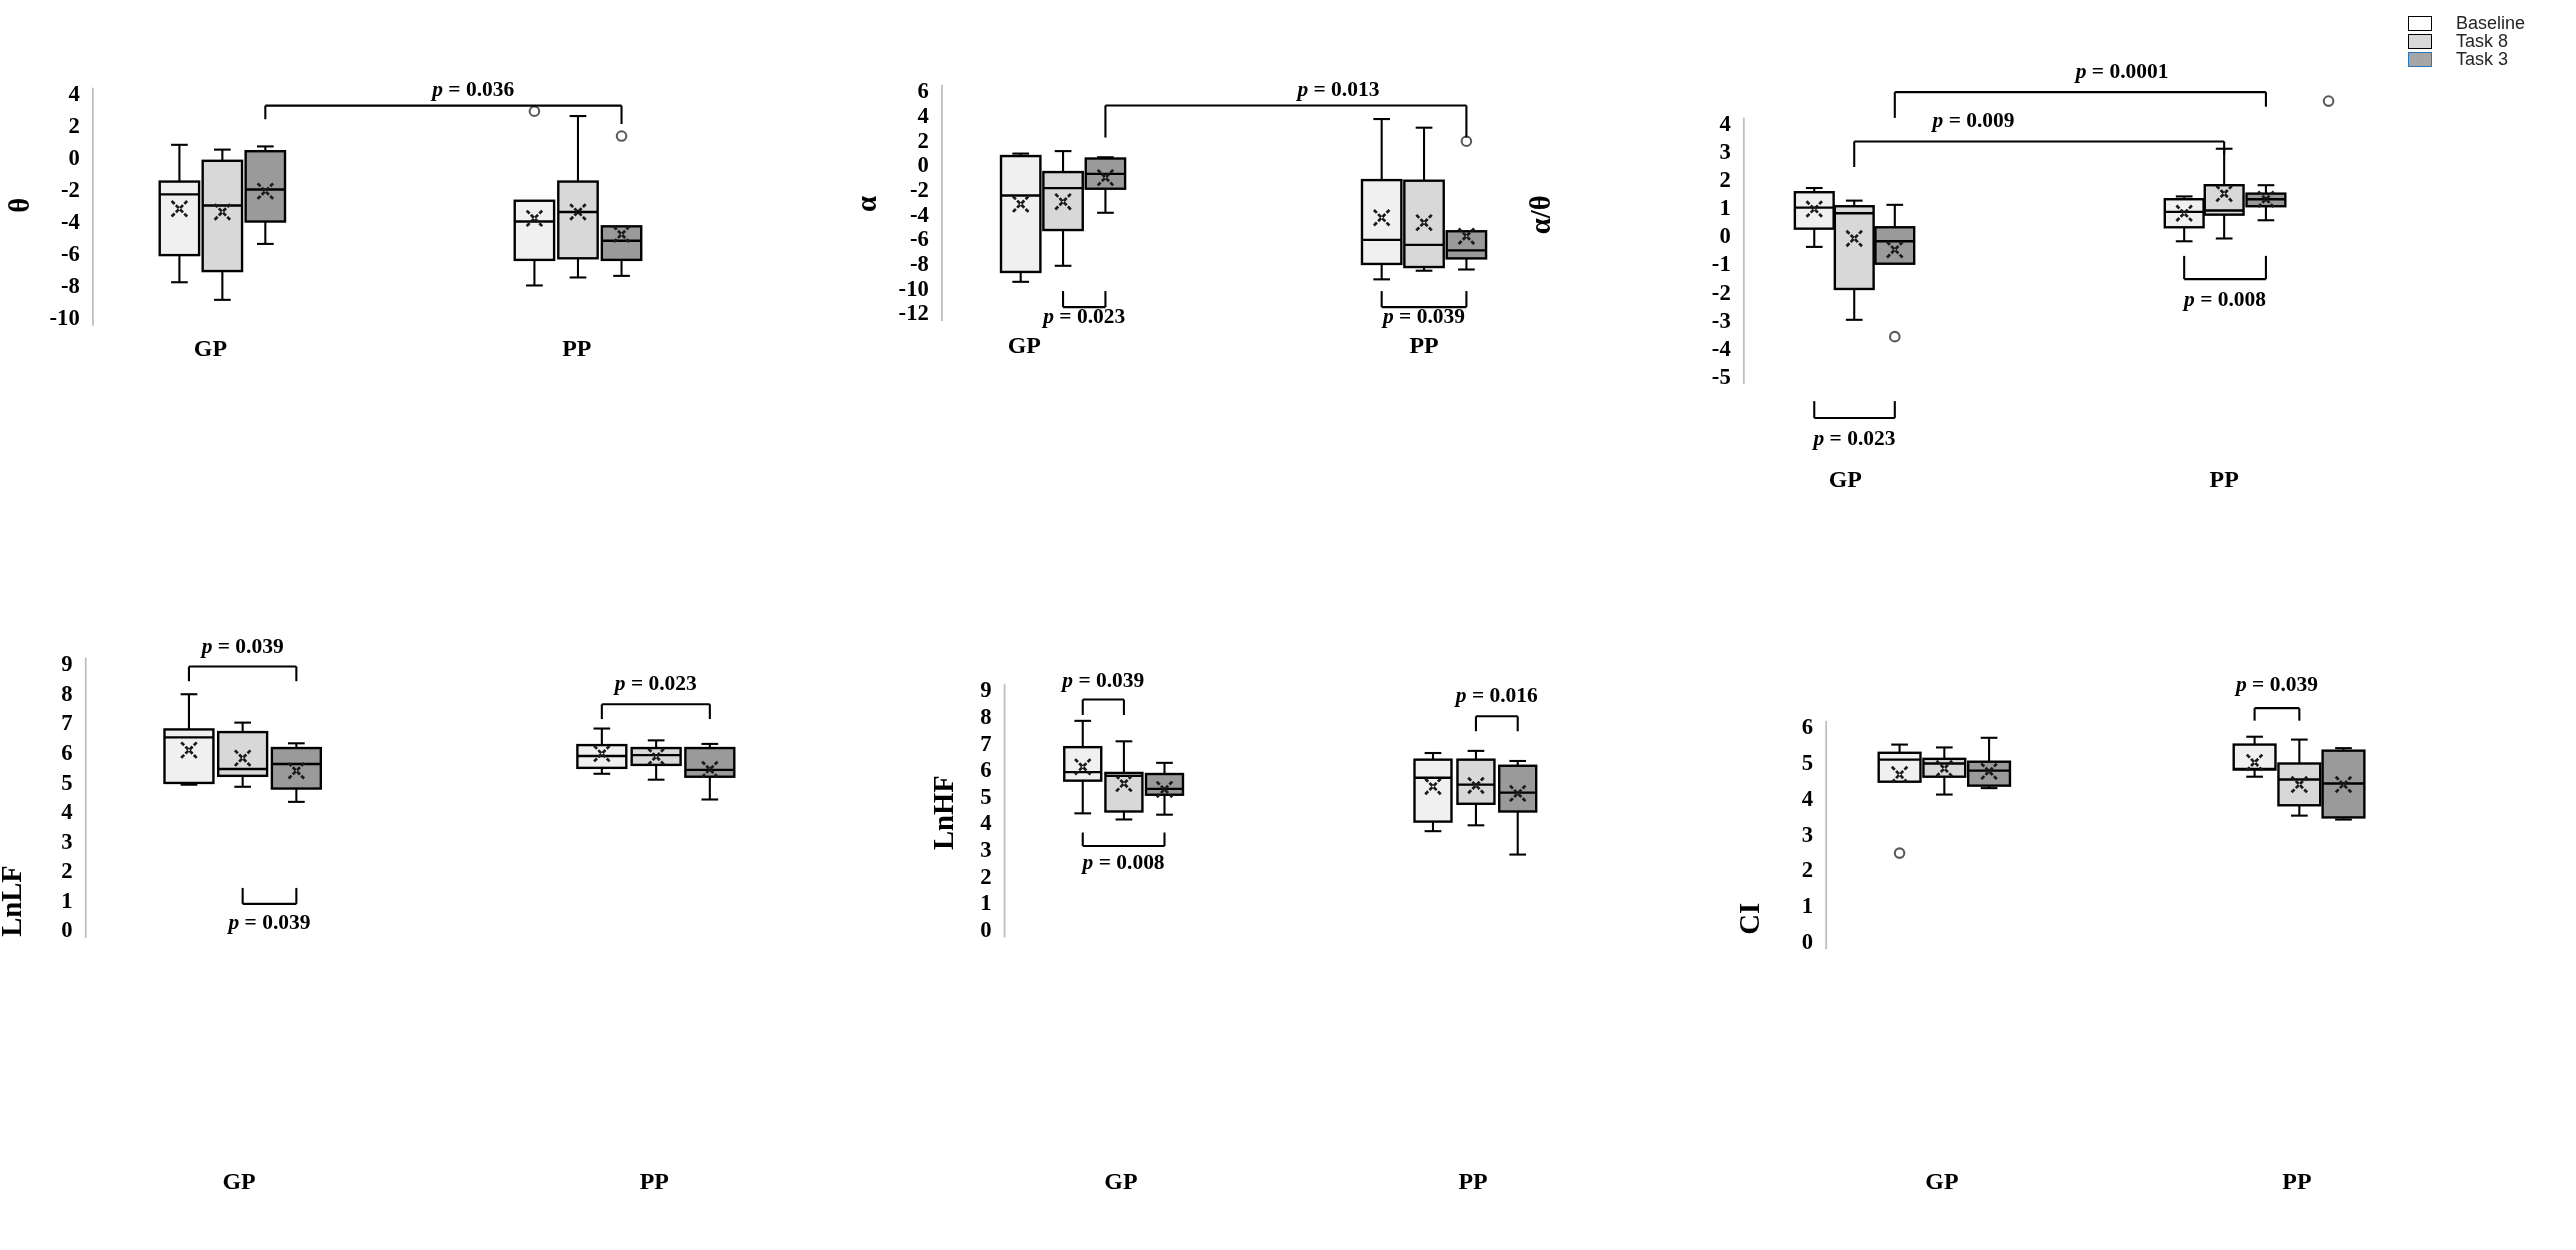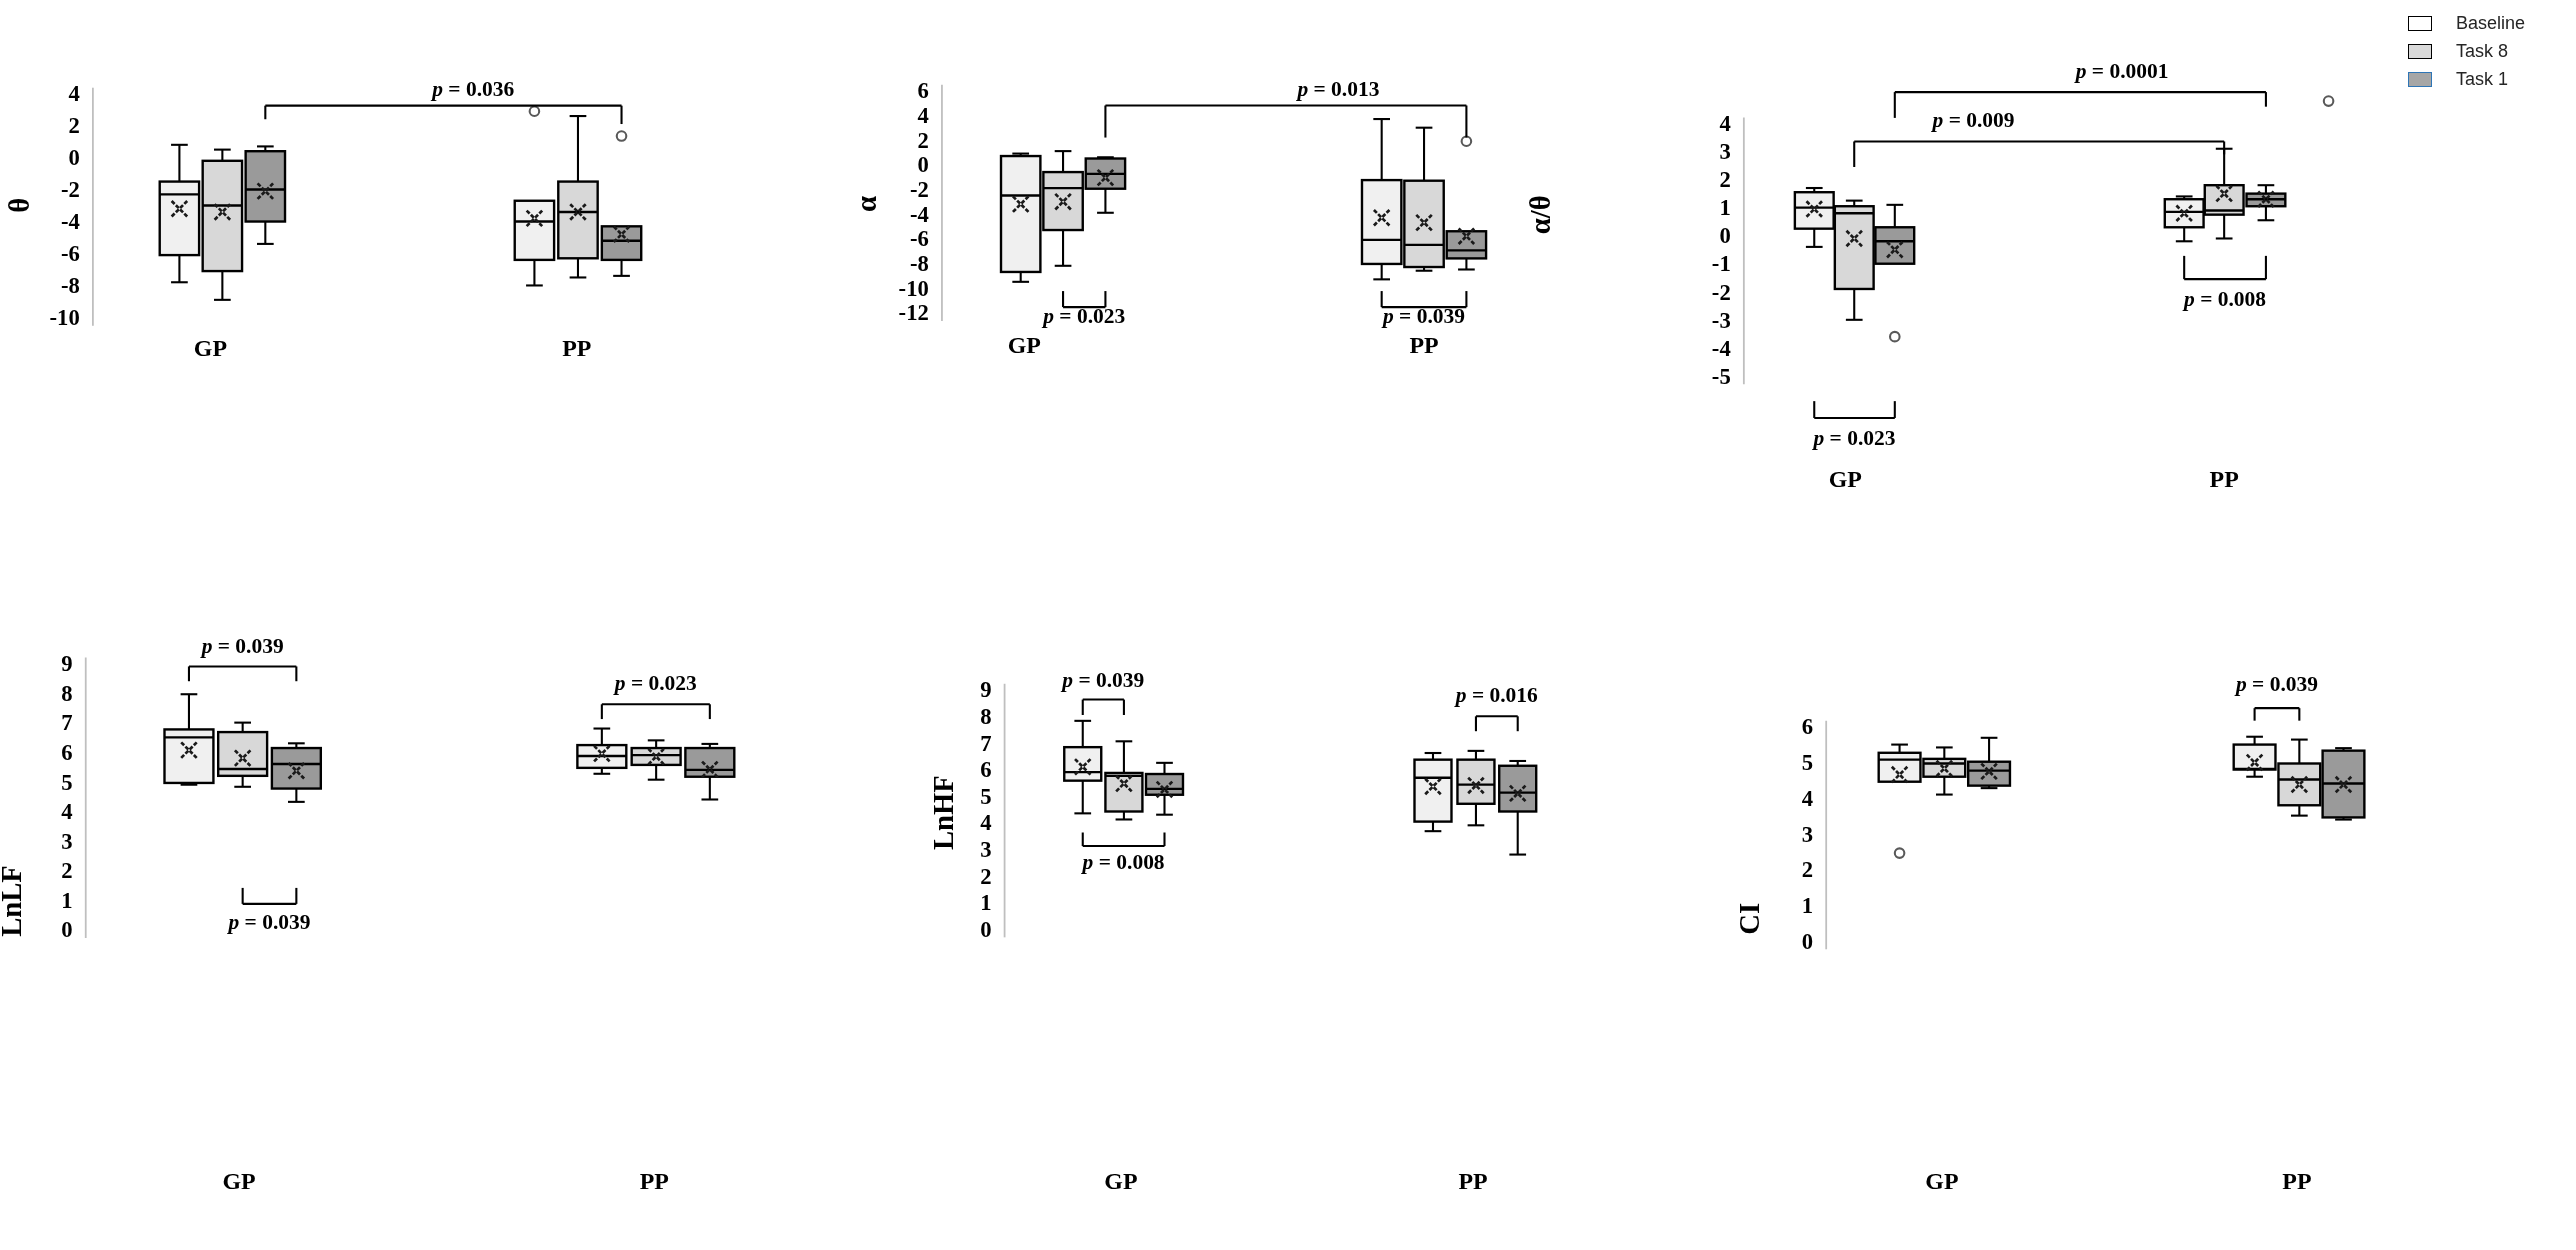--- a/index.html
+++ b/index.html
@@ -4,21 +4,21 @@
 <style>
   html,body{margin:0;padding:0;background:#ffffff;}
   .canvas{position:relative;width:2576px;height:1250px;background:#ffffff;overflow:hidden;
           font-family:"Liberation Serif","DejaVu Serif",serif;}
   svg{position:absolute;left:0;top:0;}
   svg text{font-family:"Liberation Serif","DejaVu Serif",serif;fill:#000000;}
   .tick{font-size:38px;font-weight:bold;}
   .glabel{font-size:40px;font-weight:bold;}
   .ylab{font-size:48px;font-weight:bold;}
   .plab{font-size:36px;font-weight:bold;}
-  .legend{position:absolute;left:2408px;top:14.3px;display:flex;flex-direction:column;gap:10px;
+  .legend{position:absolute;left:2408px;top:14.3px;display:flex;flex-direction:column;
           font-family:"Liberation Sans","DejaVu Sans",sans-serif;}
   .legend-item{display:flex;align-items:center;}
   .swatch{display:inline-block;width:24px;height:15.5px;border:1.8px solid #000;box-sizing:border-box;margin-right:24px;}
   .legend-label{font-size:18px;color:#262626;line-height:1;}
 </style>
 </head>
 <body>
 
 <div class="canvas">
   <svg id="plot" width="2576" height="1250" viewBox="0 0 4316 2095" xmlns="http://www.w3.org/2000/svg">
@@ -565,17 +565,17 @@
     <div class="legend-item">
       <span class="swatch" style="background: rgb(255, 255, 255); border-color: rgb(0, 0, 0);"></span>
       <span class="legend-label">Baseline</span>
     </div>
     <div class="legend-item">
       <span class="swatch" style="background: rgb(217, 217, 217); border-color: rgb(0, 0, 0);"></span>
       <span class="legend-label">Task 8</span>
     </div>
     <div class="legend-item">
       <span class="swatch" style="background: rgb(166, 166, 166); border-color: rgb(46, 117, 182);"></span>
-      <span class="legend-label">Task 1</span>
+      <span class="legend-label">Task 3</span>
     </div>
   </div>
 </div>
 
 
 </body></html>

